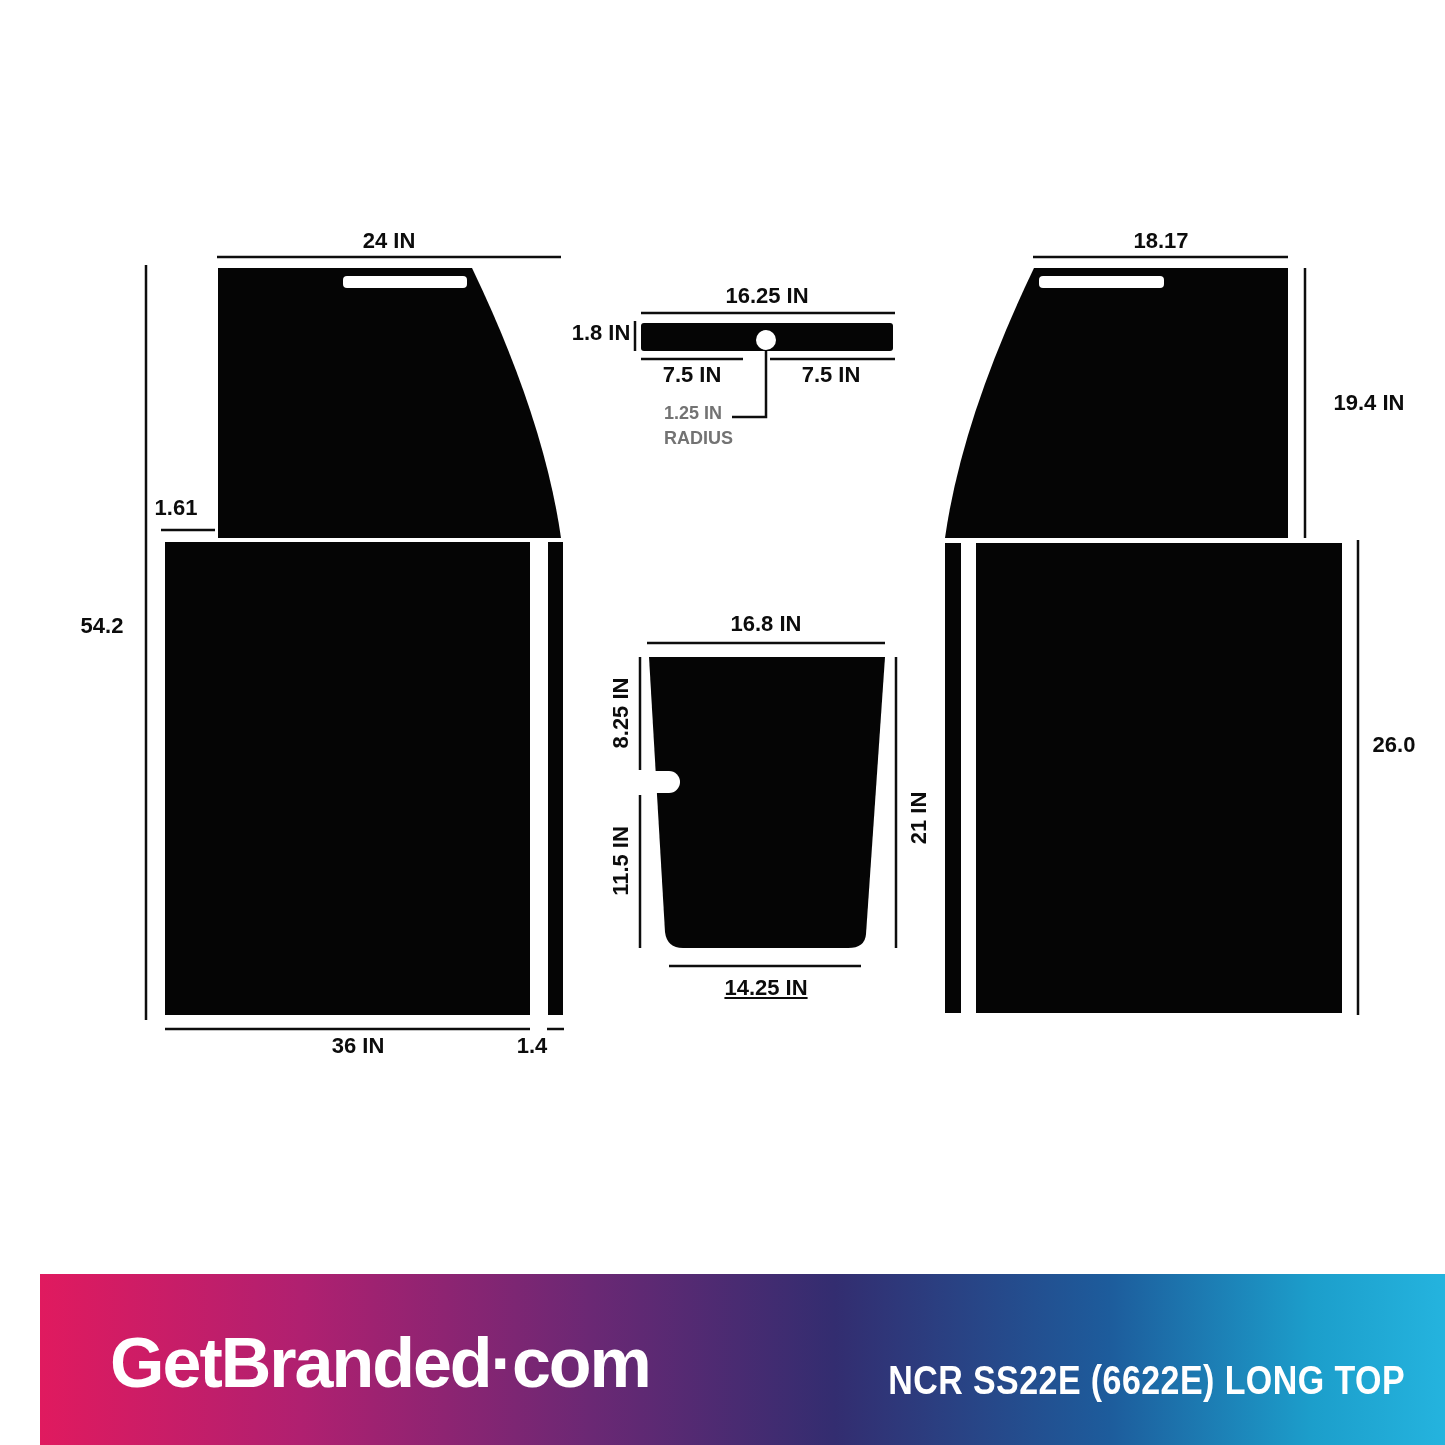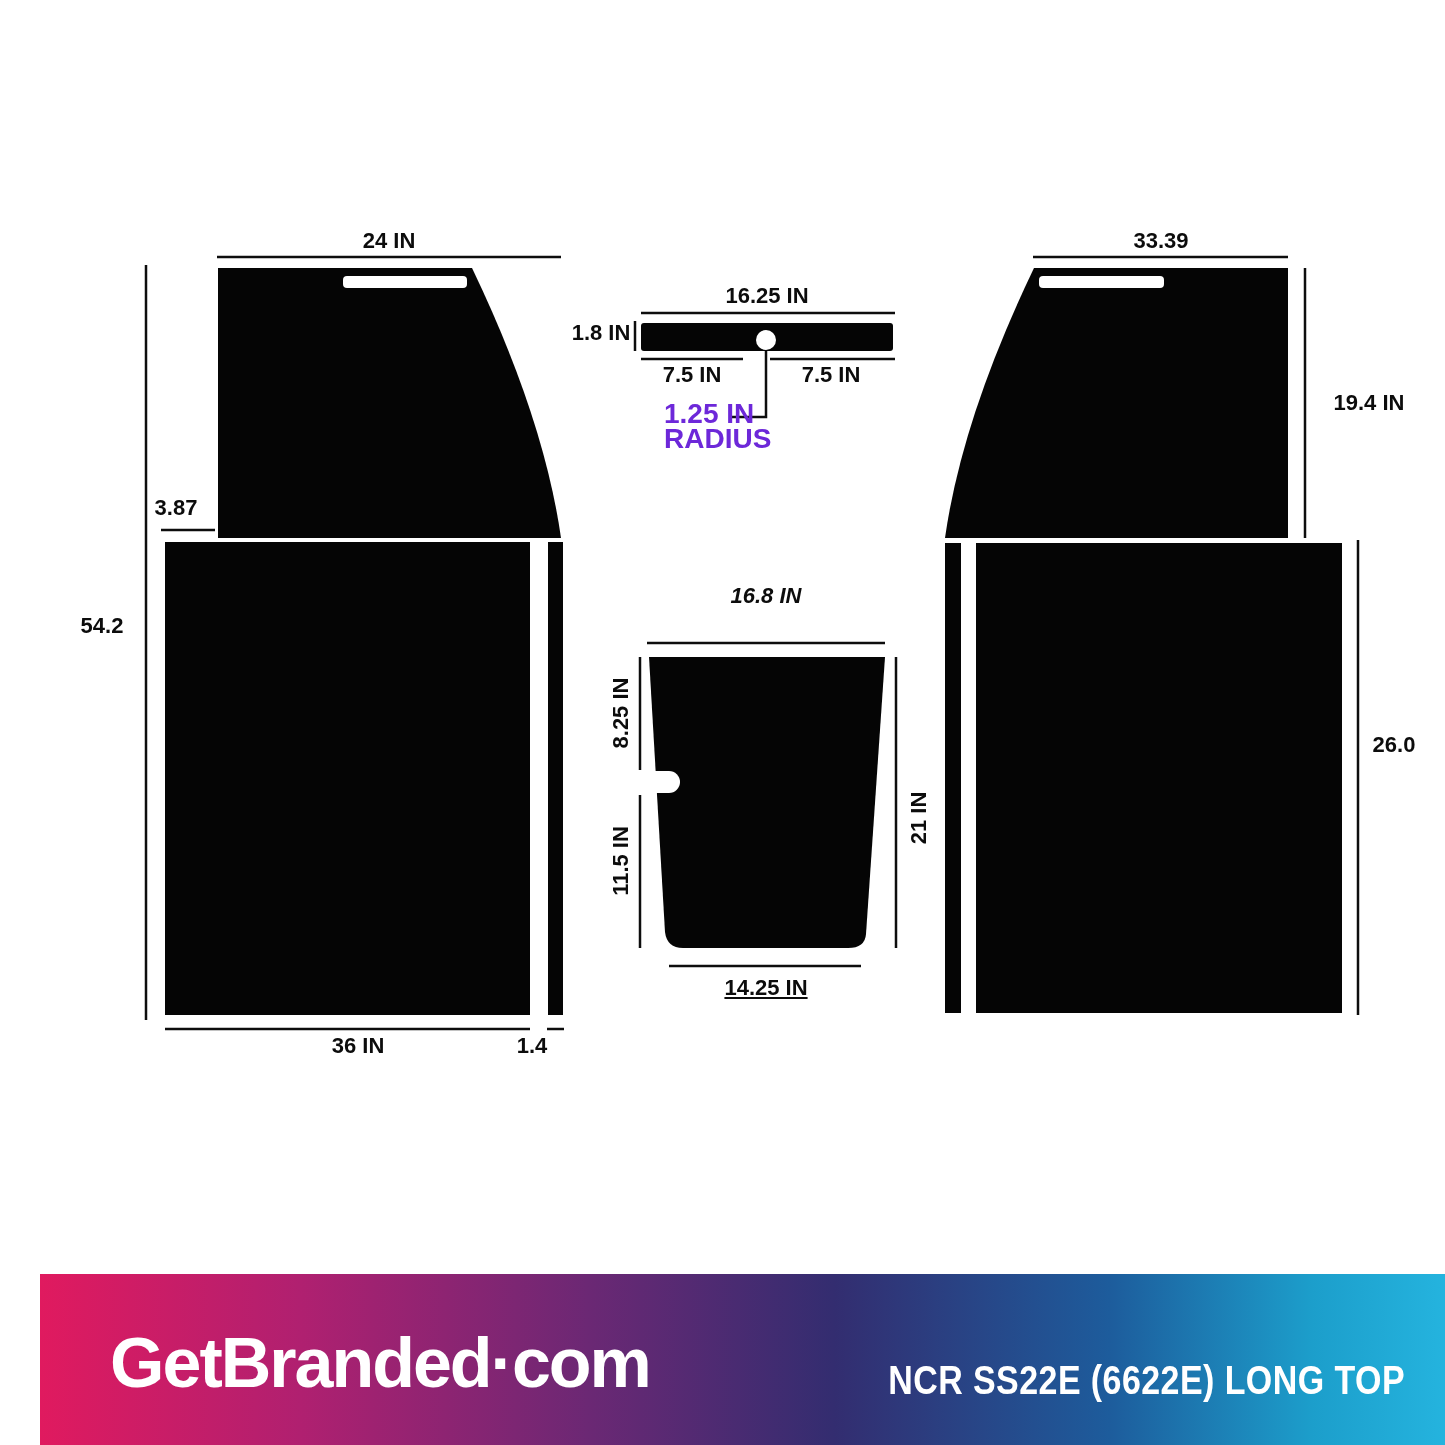--- a/index.html
+++ b/index.html
@@ -2,22 +2,22 @@
 <html><head>
 <meta charset="utf-8">
 <style>
   html,body{margin:0;padding:0;background:#fff;}
   #canvas{position:relative;width:1445px;height:1445px;background:#ffffff;overflow:hidden;
           font-family:"Liberation Sans",sans-serif;margin-left:28px;}
   #shape-layer{position:absolute;left:0;top:0;}
   .dim{position:absolute;transform:translate(-50%,-50%);font-weight:bold;font-size:22px;
        color:#0c0c0c;white-space:nowrap;letter-spacing:0;}
   .dim.rot{transform:translate(-50%,-50%) rotate(-90deg);}
-  .radius-note{position:absolute;left:636px;top:401px;font-weight:bold;font-size:28px;
-       line-height:25px;color:#6d28d9;white-space:nowrap;}
+  .radius-note{position:absolute;left:636px;top:401px;font-weight:bold;font-size:18px;
+       line-height:25px;color:#737373;white-space:nowrap;}
   .banner{position:absolute;left:12px;top:1274px;width:1445px;height:171px;
           background:linear-gradient(90deg,#E01A5F,#27BAE4);}
   .brand-logo{position:absolute;left:70px;top:54px;font-size:70px;font-weight:bold;
           color:#ffffff;letter-spacing:-2px;line-height:1;}
   .product-title{position:absolute;right:80px;top:86px;font-size:40px;font-weight:bold;
           color:#ffffff;transform:scaleX(0.85);transform-origin:right center;
           letter-spacing:0.5px;line-height:1;white-space:nowrap;}
 </style>
 </head>
 <body>
@@ -62,40 +62,40 @@
       <path d="M868,657 V948"></path>
       <path d="M641,966 H833"></path>
       <path d="M1005,257 H1260"></path>
       <path d="M1277,268 V538"></path>
       <path d="M1330,540 V1015"></path>
     </g>
   </svg>
 
   <div class="dim" style="left:361px;top:241px;">24 IN</div>
   <div class="dim" style="left:74px;top:626px;">54.2</div>
-  <div class="dim" style="left:148px;top:508px;">3.87</div>
+  <div class="dim" style="left:148px;top:508px;">1.61</div>
   <div class="dim" style="left:330px;top:1046px;">36 IN</div>
   <div class="dim" style="left:504px;top:1046px;">1.4</div>
 
   <div class="dim" style="left:739px;top:296px;">16.25 IN</div>
   <div class="dim" style="left:573px;top:333px;">1.8 IN</div>
   <div class="dim" style="left:664px;top:375px;">7.5 IN</div>
   <div class="dim" style="left:803px;top:375px;">7.5 IN</div>
   <div class="radius-note">
     <div>1.25 IN</div>
     <div>RADIUS</div>
   </div>
 
-  <div class="dim" style="left:738px;top:596px;font-style:italic;">16.8 IN</div>
+  <div class="dim" style="left:738px;top:624px;">16.8 IN</div>
   <div class="dim rot" style="left:593px;top:713px;">8.25 IN</div>
   <div class="dim rot" style="left:593px;top:861px;">11.5 IN</div>
   <div class="dim rot" style="left:891px;top:818px;">21 IN</div>
   <div class="dim" style="left:738px;top:988px;text-decoration:underline;">14.25 IN</div>
 
-  <div class="dim" style="left:1133px;top:241px;">33.39</div>
+  <div class="dim" style="left:1133px;top:241px;">18.17</div>
   <div class="dim" style="left:1341px;top:403px;">19.4 IN</div>
   <div class="dim" style="left:1366px;top:745px;">26.0</div>
 
   <div class="banner" style="background: linear-gradient(90deg, rgb(224, 26, 95) 0%, rgb(176, 32, 112) 18%, rgb(107, 40, 116) 38%, rgb(51, 45, 112) 55%, rgb(29, 92, 156) 74%, rgb(28, 158, 203) 88%, rgb(39, 186, 228) 100%); color: rgb(255, 255, 255);">
     <div class="brand-logo">GetBranded·com</div>
     <div class="product-title">NCR SS22E (6622E) LONG TOP</div>
   </div>
 
 </div>
 

